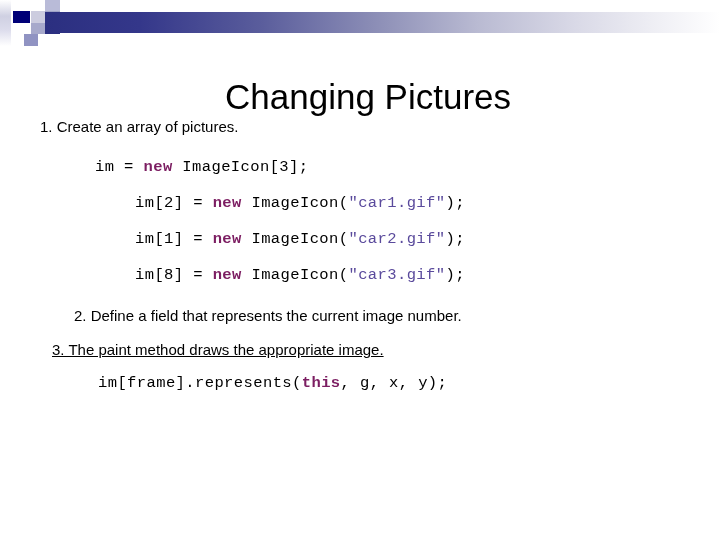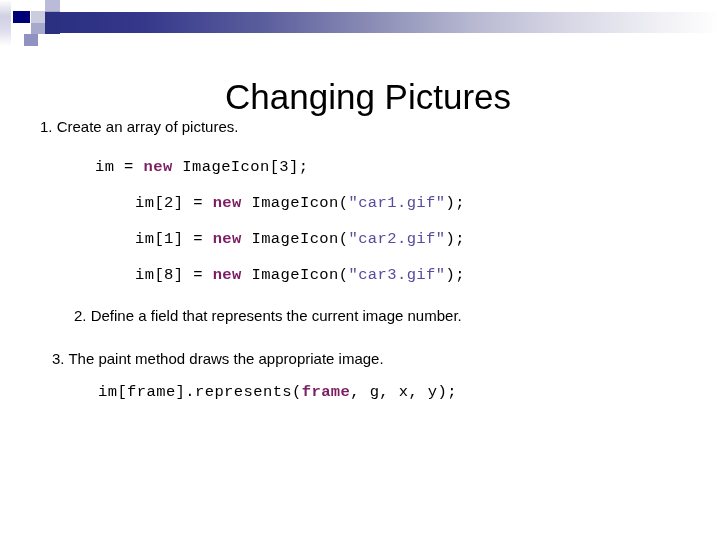--- a/index.html
+++ b/index.html
@@ -139,21 +139,21 @@
     <span>im[1] = </span><span class="kw">new</span><span> ImageIcon(</span><span class="str">"car2.gif"</span><span>);</span>
   </div>
 
   <div class="line code" style="margin-left:135px; margin-top:18px;">
     <span>im[8] = </span><span class="kw">new</span><span> ImageIcon(</span><span class="str">"car3.gif"</span><span>);</span>
   </div>
 
   <div class="line prose" style="margin-left:74px; margin-top:23px;">2. Define a field that represents the current image number.</div>
 
 
-  <div class="line prose" style="margin-left:52px; margin-top:26px;">3.  The paint method draws  the appropriate image.</div>
+  <div class="line prose" style="margin-left:52px; margin-top:17px;text-decoration:underline;">3.  The paint method draws  the appropriate image.</div>
 
   <div class="line code" style="margin-left:98px; margin-top:16px;">
-    <span>im[frame].represents(</span><span class="kw">frame</span><span>, g, x, y);</span>
+    <span>im[frame].represents(</span><span class="kw">this</span><span>, g, x, y);</span>
   </div>
 
 
 
 </div>
 
 </body></html>

